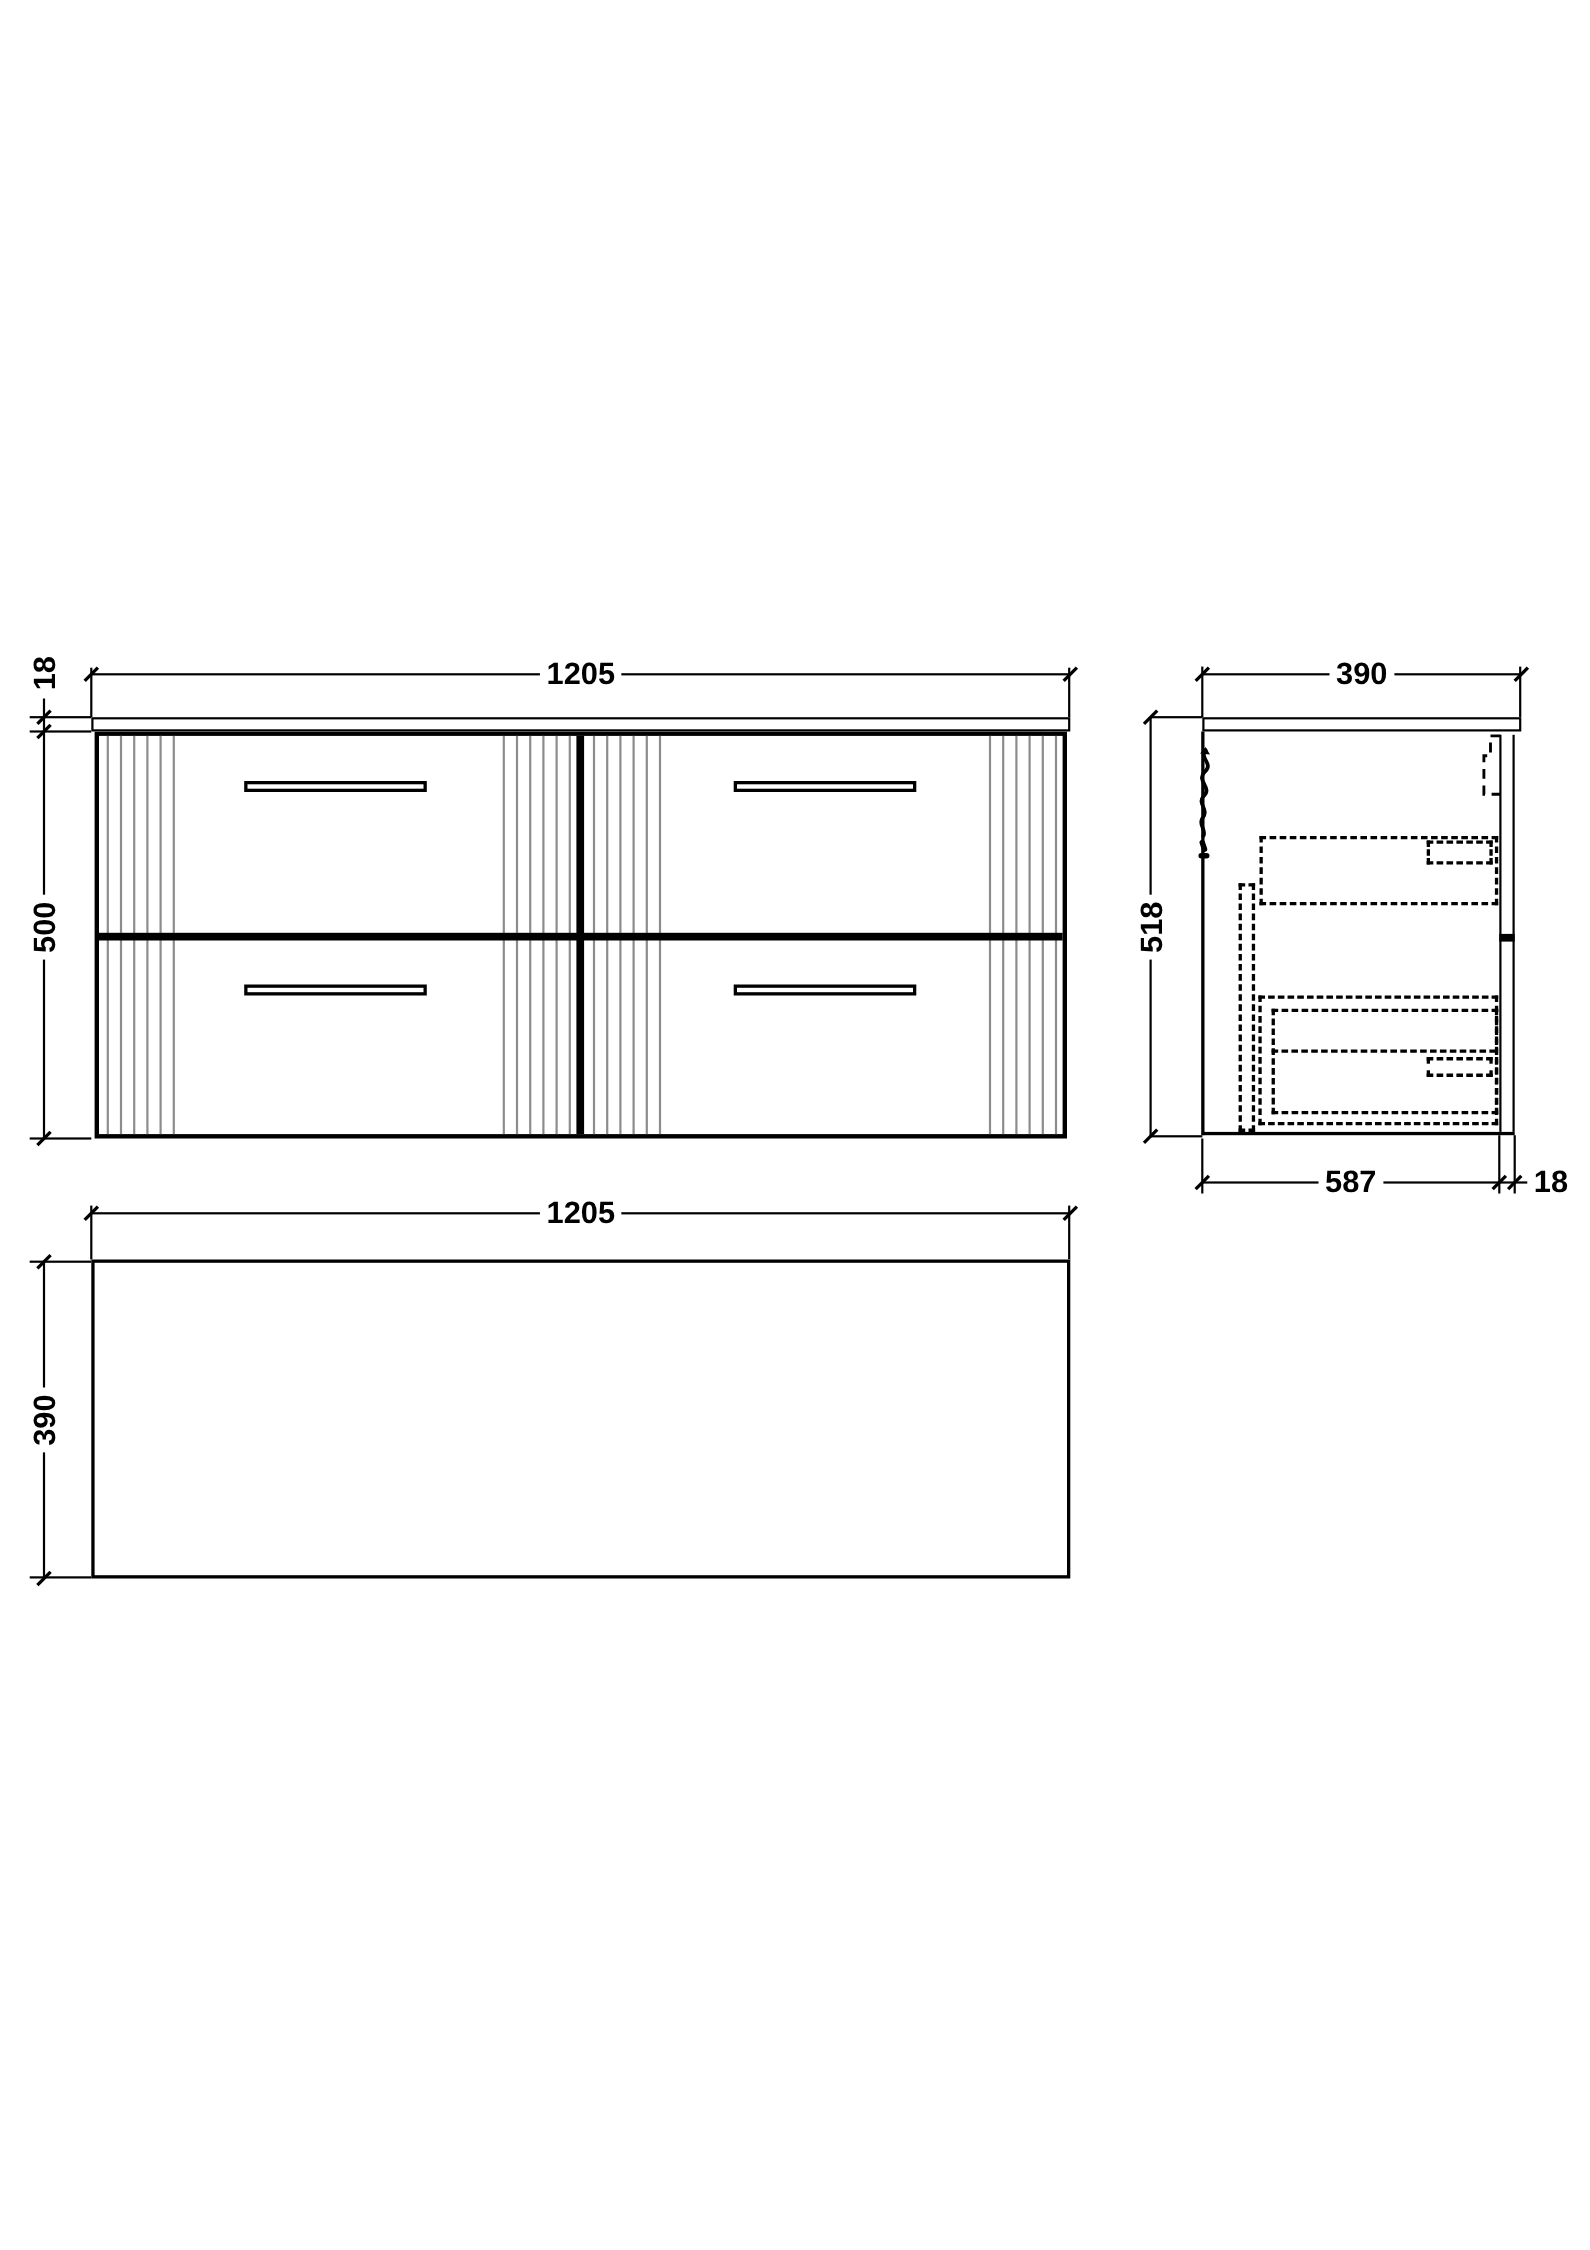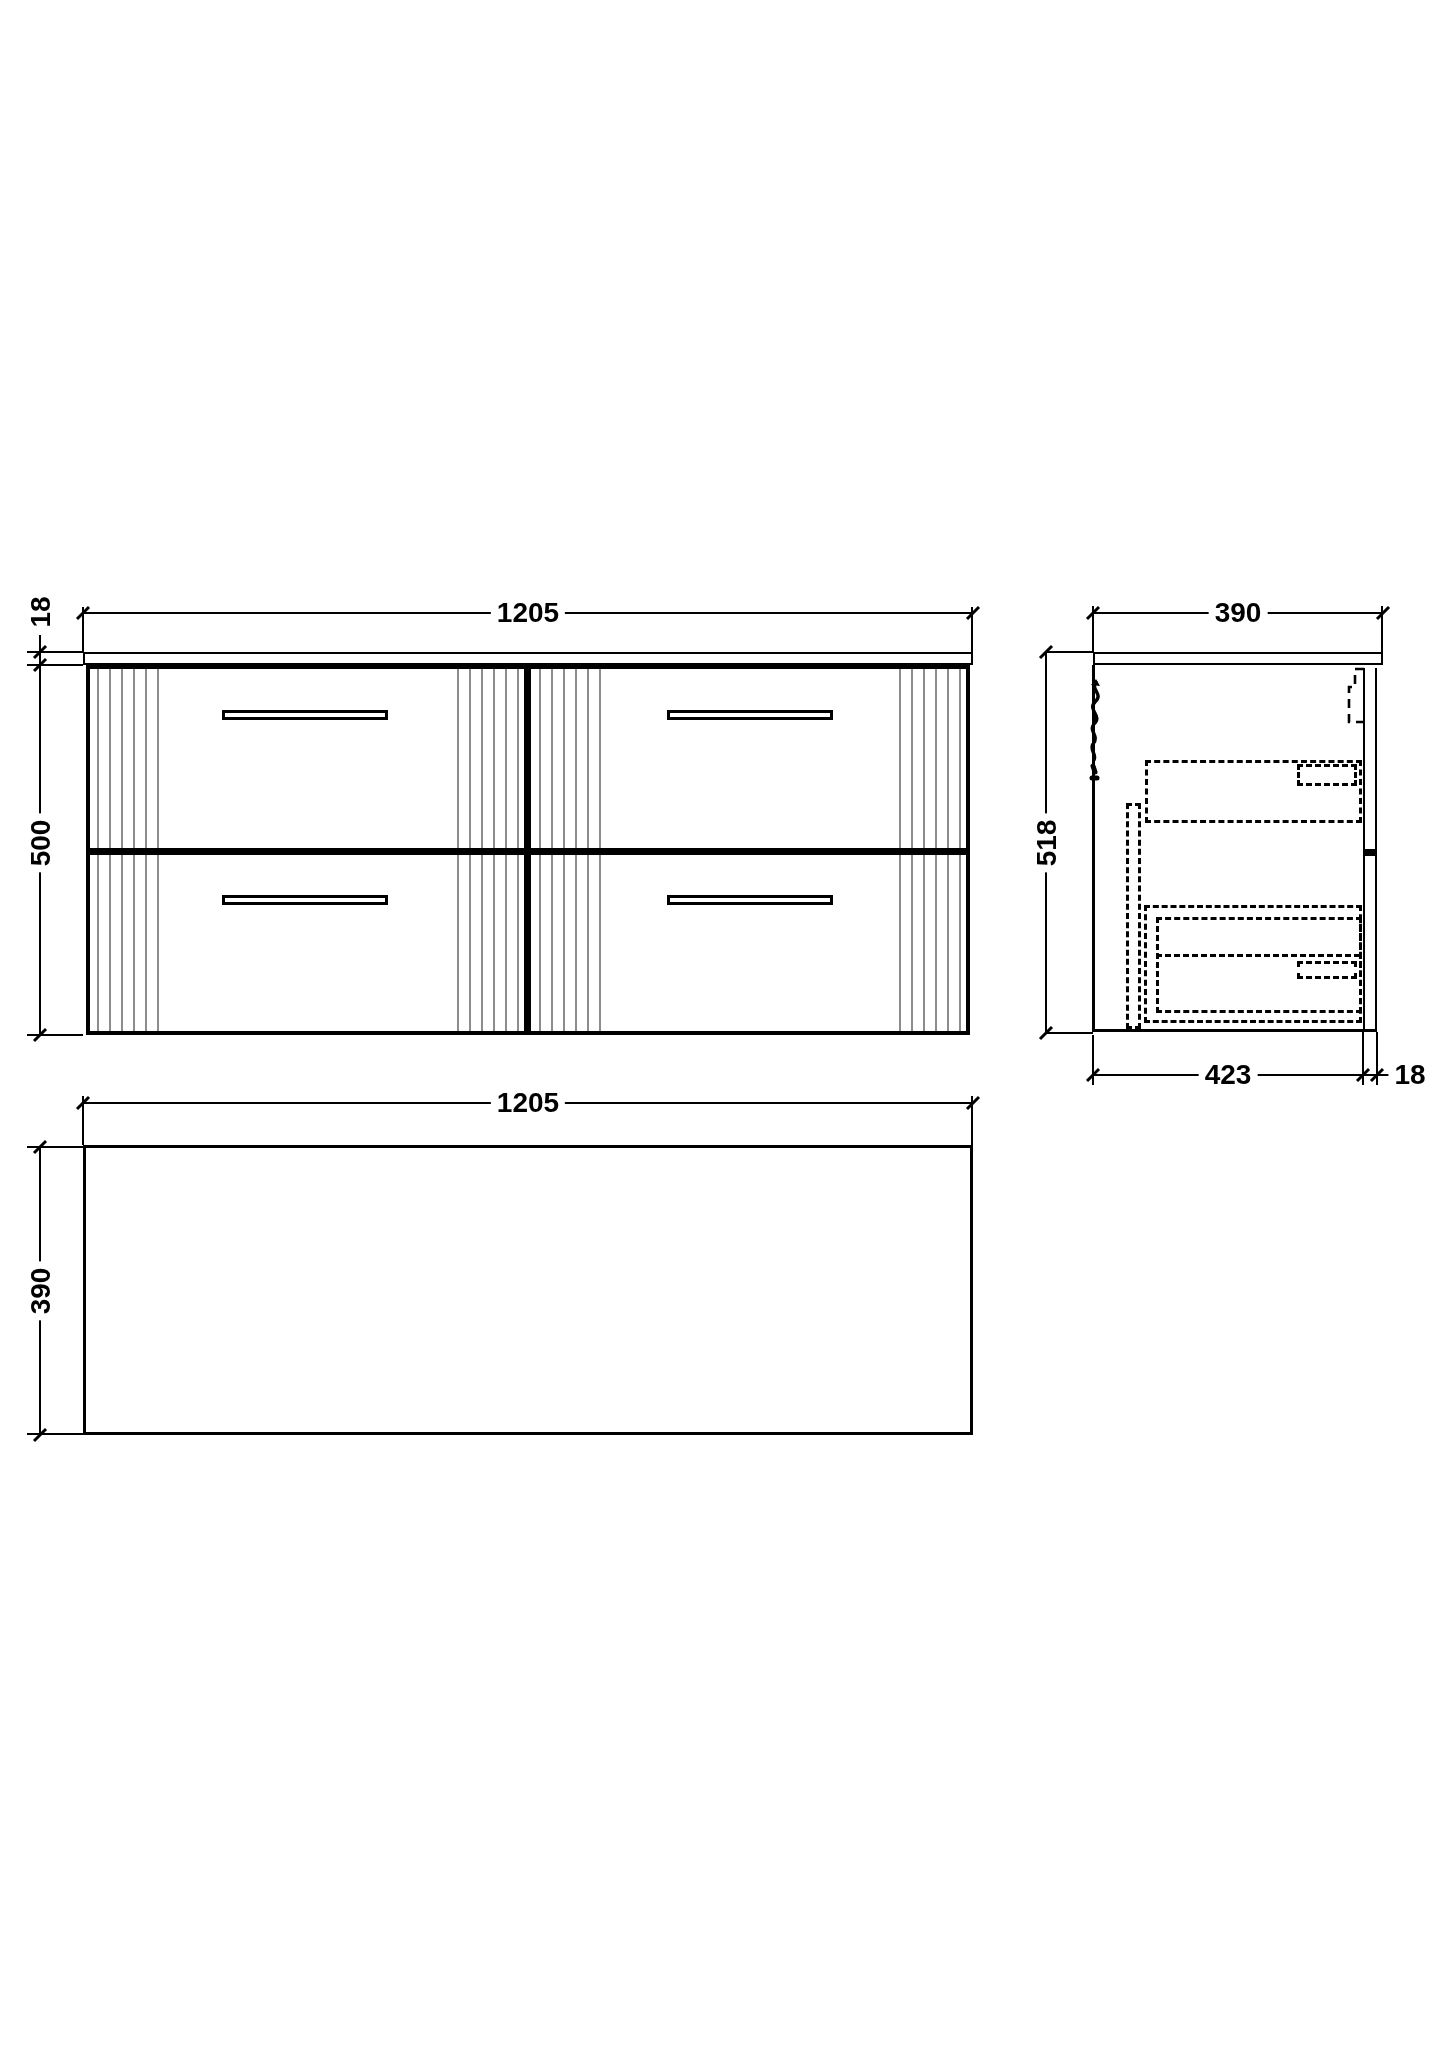--- a/index.html
+++ b/index.html
@@ -138,21 +138,21 @@
     <div class="tick" style="left:1046px;top:1033px"></div>
     <div class="lbl rot" style="left:1047px;top:843px">518</div>
 
     <div class="ln" style="left:1092px;top:1035px;width:2px;height:50px"></div>
     <div class="ln" style="left:1362px;top:1032px;width:2px;height:53px"></div>
     <div class="ln" style="left:1376px;top:1032px;width:2px;height:53px"></div>
     <div class="ln" style="left:1093px;top:1074px;width:299px;height:2px"></div>
     <div class="tick" style="left:1093px;top:1075px"></div>
     <div class="tick" style="left:1363px;top:1075px"></div>
     <div class="tick" style="left:1377px;top:1075px"></div>
-    <div class="lbl" style="left:1228px;top:1075px">423</div>
+    <div class="lbl" style="left:1228px;top:1075px">587</div>
     <div class="lbl" style="left:1410px;top:1075px">18</div>
   </div>
 
   <div class="view">
 
     <div class="ln" style="left:82px;top:1096px;width:2px;height:49px"></div>
     <div class="ln" style="left:971px;top:1096px;width:2px;height:49px"></div>
     <div class="ln" style="left:83px;top:1102px;width:890px;height:2px"></div>
     <div class="tick" style="left:83px;top:1103px"></div>
     <div class="tick" style="left:973px;top:1103px"></div>

